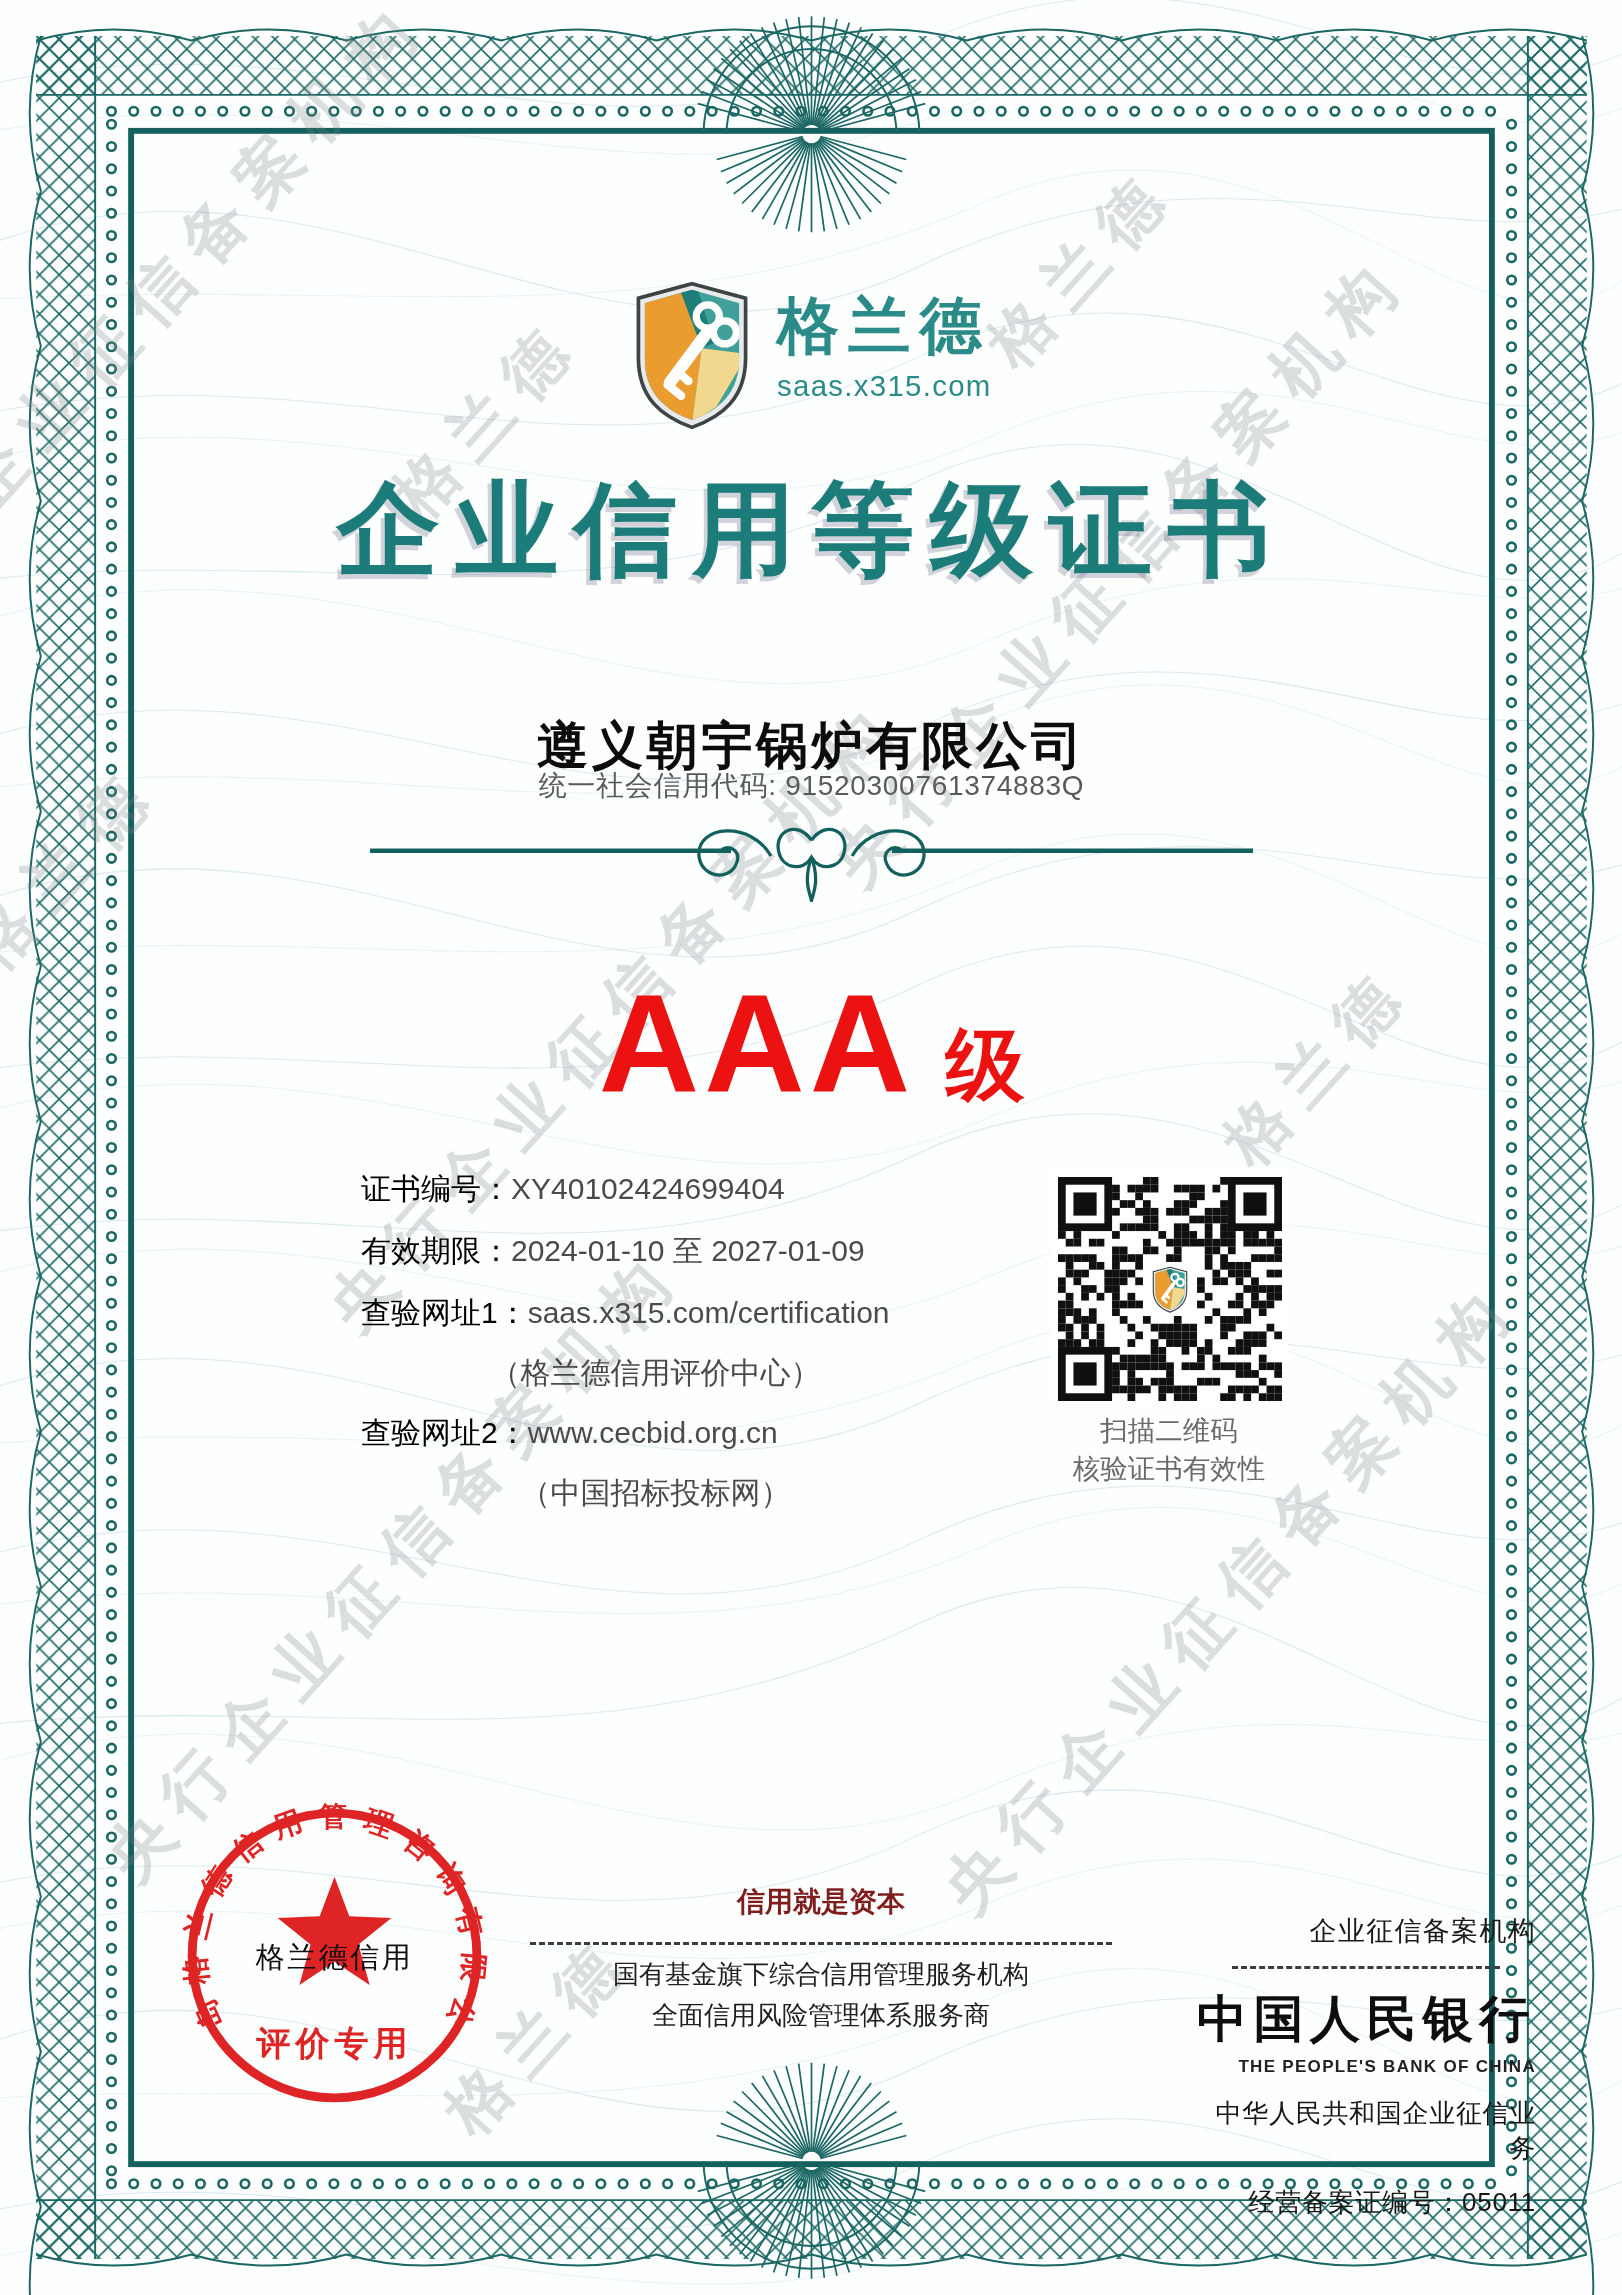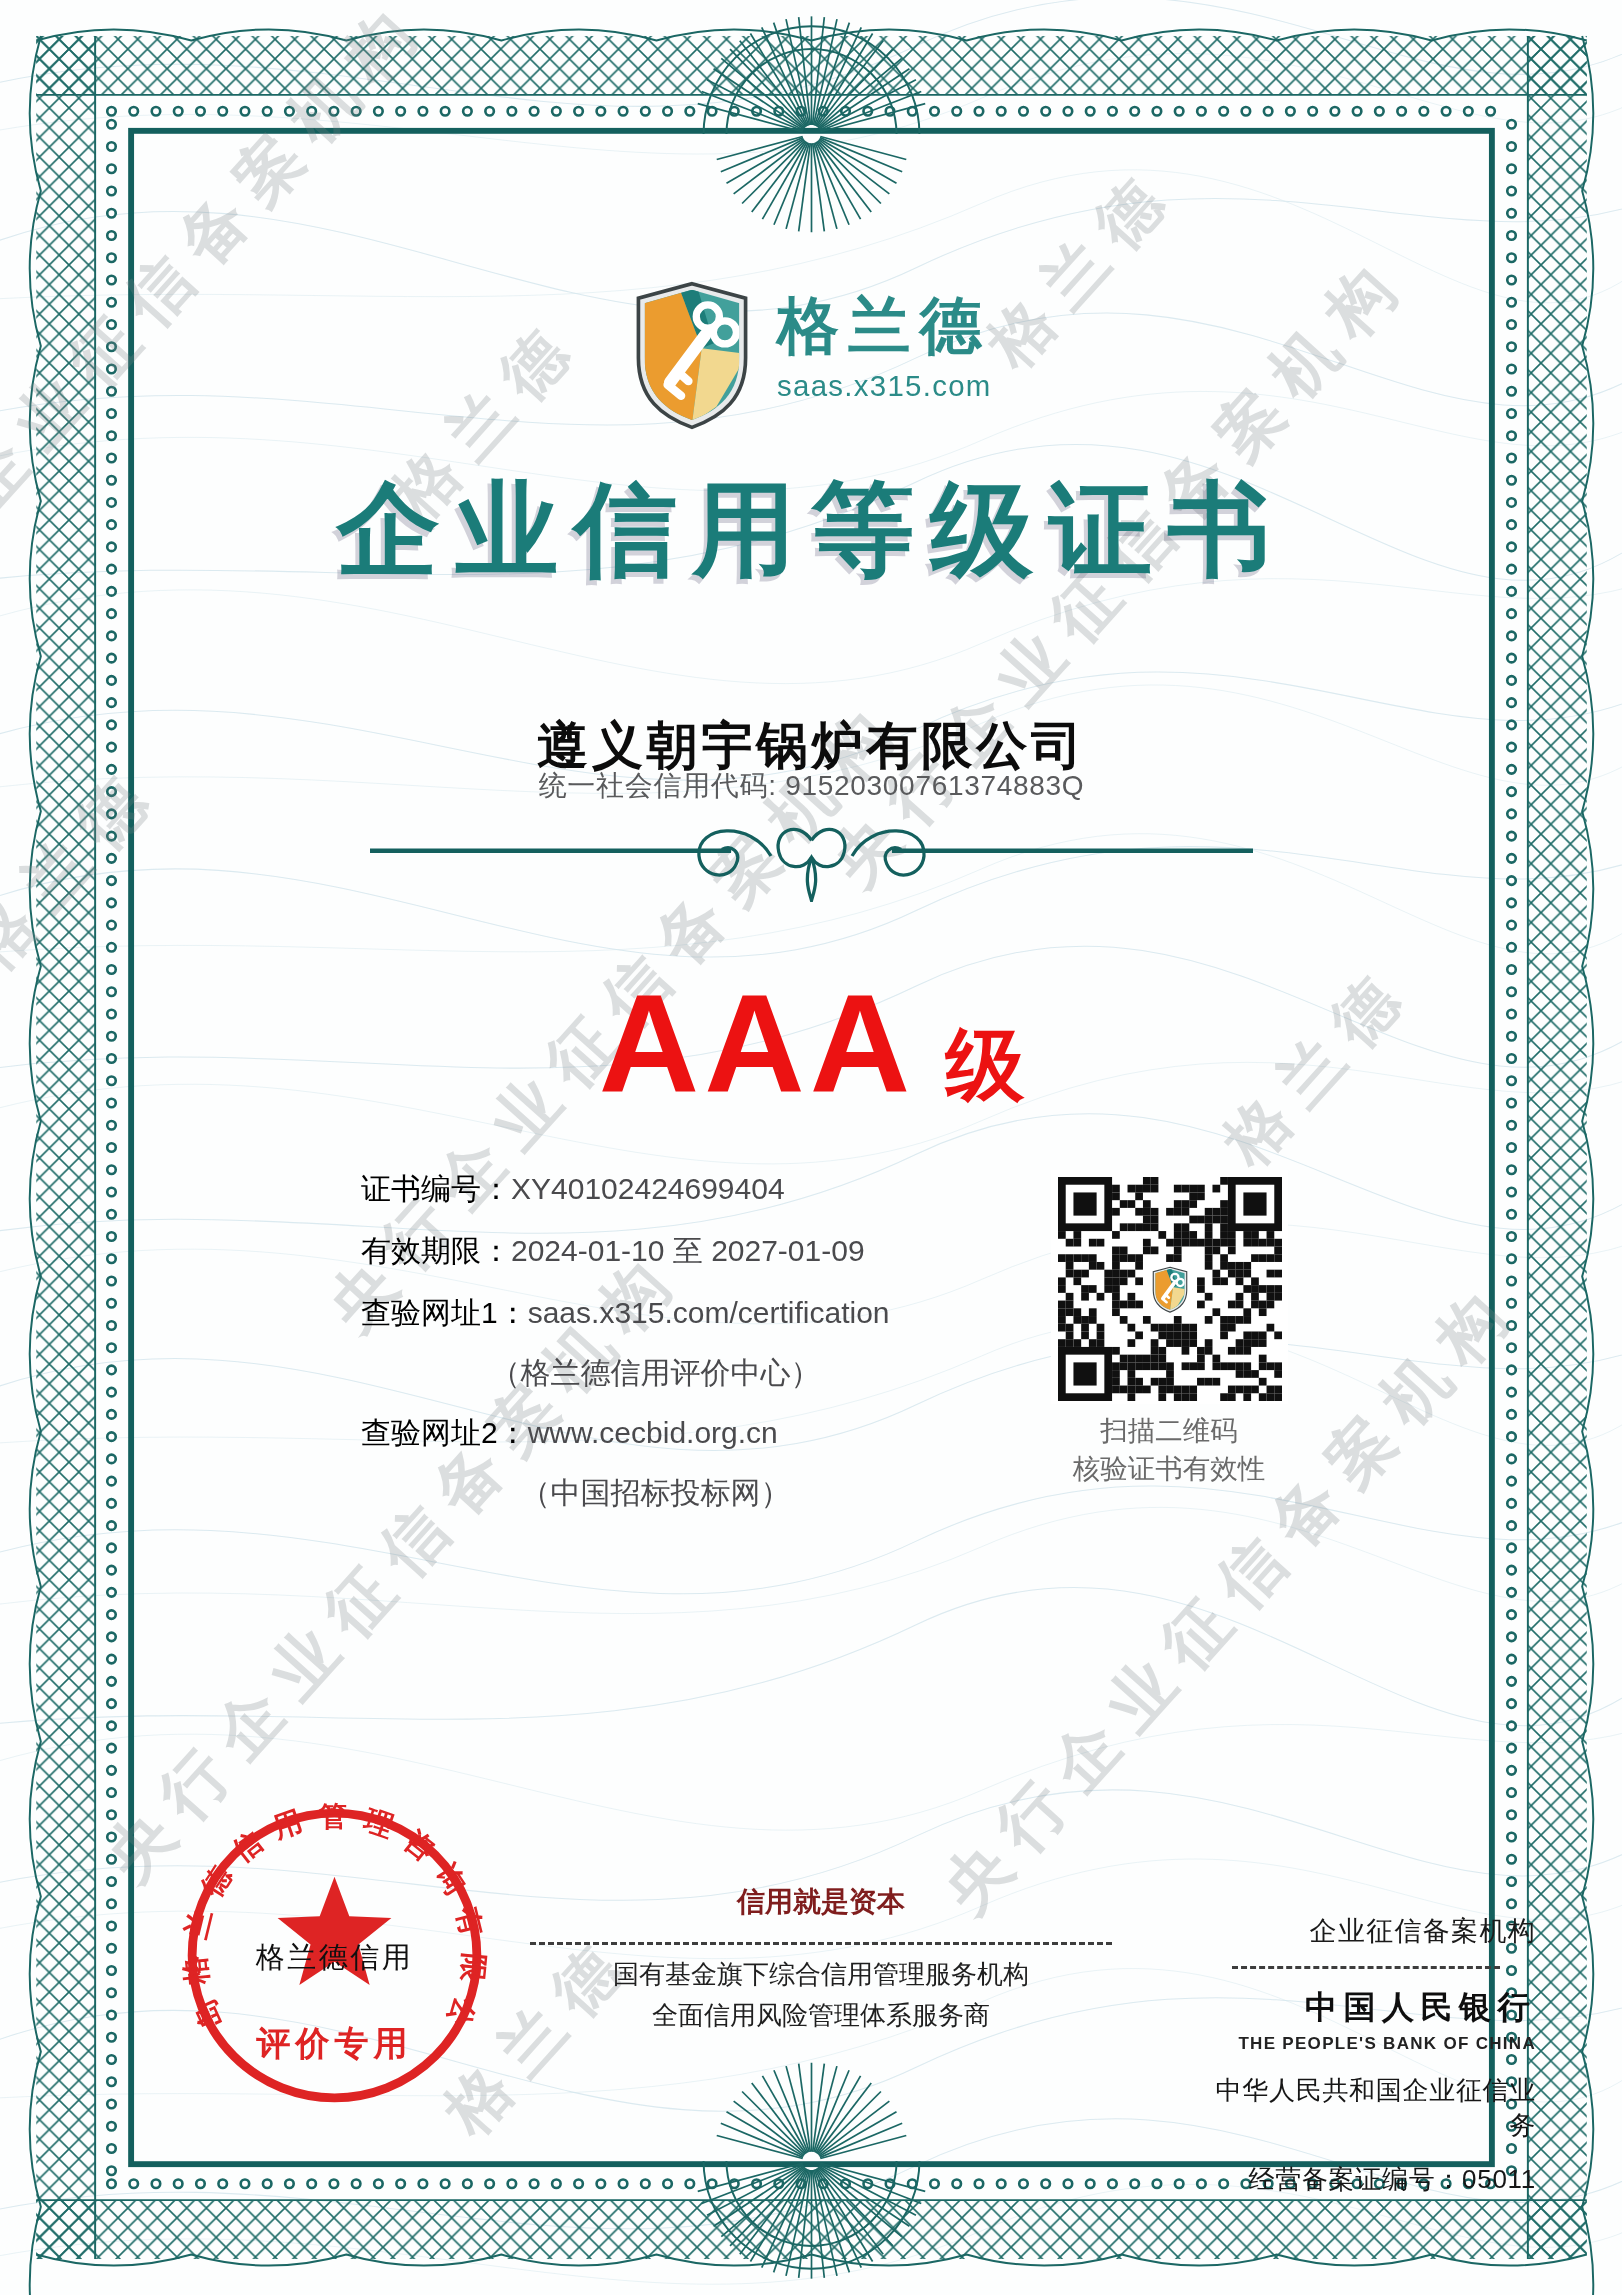--- a/index.html
+++ b/index.html
@@ -51,21 +51,21 @@
   .seal{position:absolute;left:177px;top:1798px;width:315px;height:315px;}
   
   .foot-center{position:absolute;left:497px;top:1883px;width:648px;text-align:center;color:#1f1f1f;}
   .foot-center .head{font-size:28px;font-weight:bold;color:#7f1d1d;}
   .dash{border-top:3.3px dashed #3d3d3d;height:0;margin-top:21px;}
   .foot-center .dash{width:582px;margin-left:33px;}
   .foot-center .line{font-size:26px;margin-top:15.7px;line-height:26px;}
   .foot-right{position:absolute;left:1196px;top:1887px;width:340px;text-align:right;color:#161616;margin-top:26px;}
   .foot-right .head{font-size:27px;color:#1a1a1a;letter-spacing:1.3px;}
   .foot-right .dash{width:268px;margin:17px auto 0 auto;border-top:3.3px dashed #3d3d3d;}
-  .bank-cn{font-size:32px;font-weight:bold;font-family:"Liberation Serif",serif;
+  .bank-cn{font-size:50px;font-weight:bold;font-family:"Liberation Serif",serif;
       letter-spacing:6.5px;margin-top:17px;color:#0e0e0e;}
   .bank-en{font-size:17px;font-weight:bold;letter-spacing:1.3px;margin-top:3.9px;color:#222;}
   .foot-right .line1{font-size:26px;margin-top:19.6px;letter-spacing:0.7px;}
   .foot-right .line2{font-size:26px;margin-top:18.3px;letter-spacing:0.7px;}
 </style>
 </head>
 <body>
 
 <div class="page">
 

